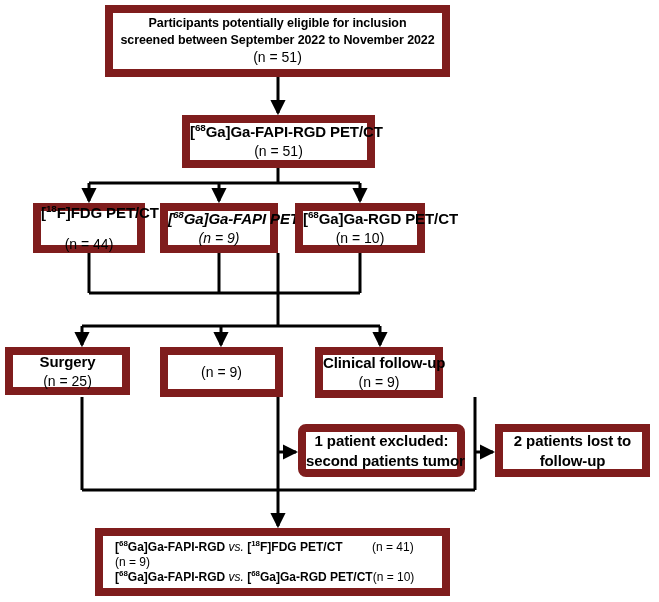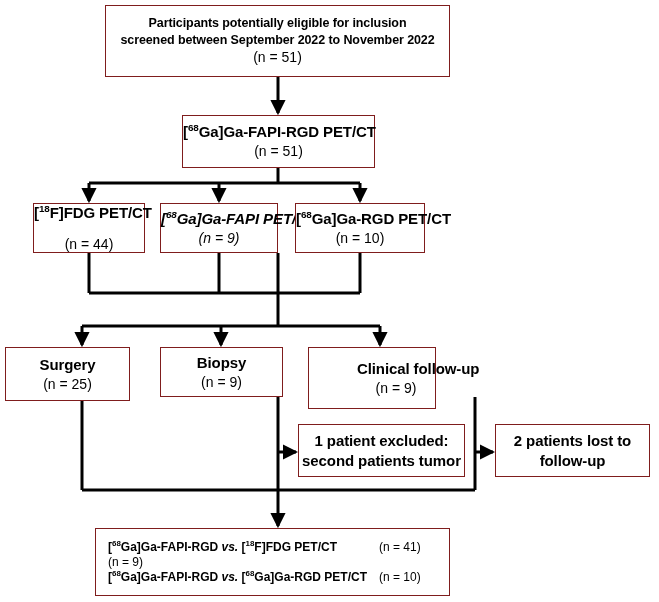--- a/index.html
+++ b/index.html
@@ -18,21 +18,21 @@
   #connectors{
     position:absolute;
     left:0; top:0;
     width:659px; height:602px;
     pointer-events:none;
   }
   .node{
     position:absolute;
     box-sizing:border-box;
     background:#ffffff;
-    border:1px solid #7f1d1d;
+    border:8px solid #7f1d1d;
     display:flex;
     flex-direction:column;
     align-items:center;
     justify-content:center;
     text-align:center;
     color:#000000;
     z-index:2;
   }
   .node .line{
     display:block;
@@ -44,24 +44,24 @@
   .cnt{ font-weight:normal; font-size:14px; }
   sup{ font-size:0.66em; font-weight:bold; vertical-align:super; line-height:0; }
 
   
   #n-screened{ left:105px; top:5px;  width:345px; height:72px; }
   #n-screened .ttl{ font-size:12.5px; }
   #n-fapirgd{  left:182px; top:115px; width:193px; height:53px; }
   #n-fdg{      left:33px;  top:203px; width:112px; height:50px;gap:12px; }
   #n-fapi{     left:160px; top:203px; width:118px; height:50px;font-style:italic; }
   #n-rgd{      left:295px; top:203px; width:130px; height:50px;justify-content:center; }
-  #n-surgery{  left:5px;   top:347px; width:125px; height:54px; }
+  #n-surgery{  left:5px;   top:347px; width:125px; height:48px; }
   #n-biopsy{   left:160px; top:347px; width:123px; height:50px; }
-  #n-followup{ left:308px; top:347px; width:128px; height:62px;padding-left:48px; }
-  #n-excluded{ left:298px; top:424px; width:167px; height:53px; }
+  #n-followup{ left:315px; top:347px; width:128px; height:51px; }
+  #n-excluded{ left:298px; top:424px; width:167px; height:53px;border-radius:8px; }
   #n-lost{     left:495px; top:424px; width:155px; height:53px; }
 
   #n-final{
     left:95px; top:528px; width:355px; height:68px;
     justify-content:center;
     padding:0 12px;
   }
   #n-final .rows{
     width:100%;
     display:flex;
@@ -69,21 +69,21 @@
     gap:1px;
   }
   .frow{
     display:flex;
     align-items:baseline;
     justify-content:space-between;
     white-space:nowrap;
   }
   .frow .lbl{ font-weight:bold; font-size:12px; text-align:left; }
   .frow .num{ font-weight:normal; font-size:12px; text-align:left; width:58px; flex:0 0 58px; }
-  .vs{ font-style:italic; font-weight:bold; }
+  .vs{ font-style:italic; font-weight:normal; }
 </style>
 </head>
 <body>
 
 <div id="canvas">
 
   <svg id="connectors" viewBox="0 0 659 602" width="659" height="602">
     <defs>
       <marker id="arrow" viewBox="0 0 10 10" refX="8.6" refY="5" markerWidth="5.2" markerHeight="5.2" orient="auto-start-reverse">
         <path d="M 0 0 L 10 5 L 0 10 z" fill="#000000"></path>
@@ -150,21 +150,20 @@
     <span class="line ttl"><span>[</span><sup>68</sup><span>Ga]Ga-RGD PET/CT</span></span>
     <span class="line cnt">(n = 10)</span>
   </div>
 
   <div class="node" id="n-surgery">
     <span class="line ttl">Surgery</span>
     <span class="line cnt">(n = 25)</span>
   </div>
 
   <div class="node" id="n-biopsy">
-    <span class="line ttl">Biopsy</span>
     <span class="line cnt">(n = 9)</span>
   </div>
 
   <div class="node" id="n-followup">
     <span class="line ttl">Clinical follow-up</span>
     <span class="line cnt">(n = 9)</span>
   </div>
 
   <div class="node" id="n-excluded">
     <span class="line ttl">1 patient excluded:</span>

